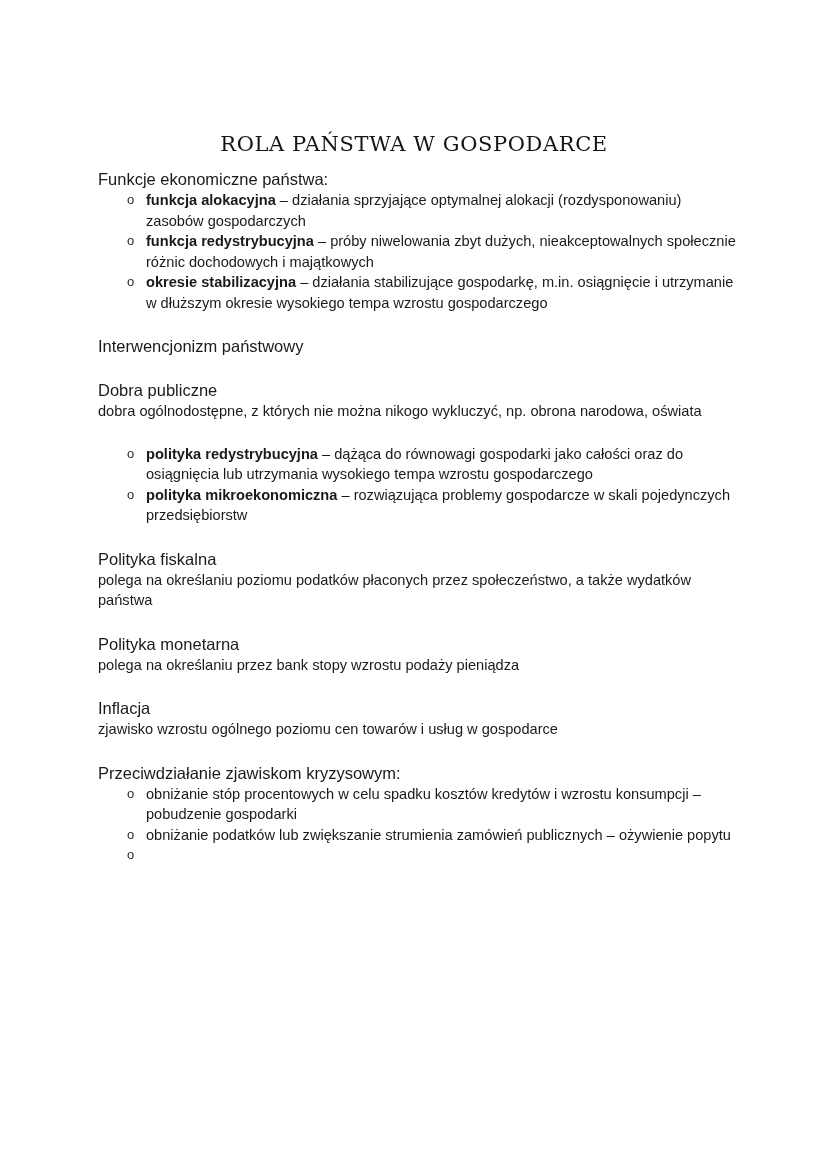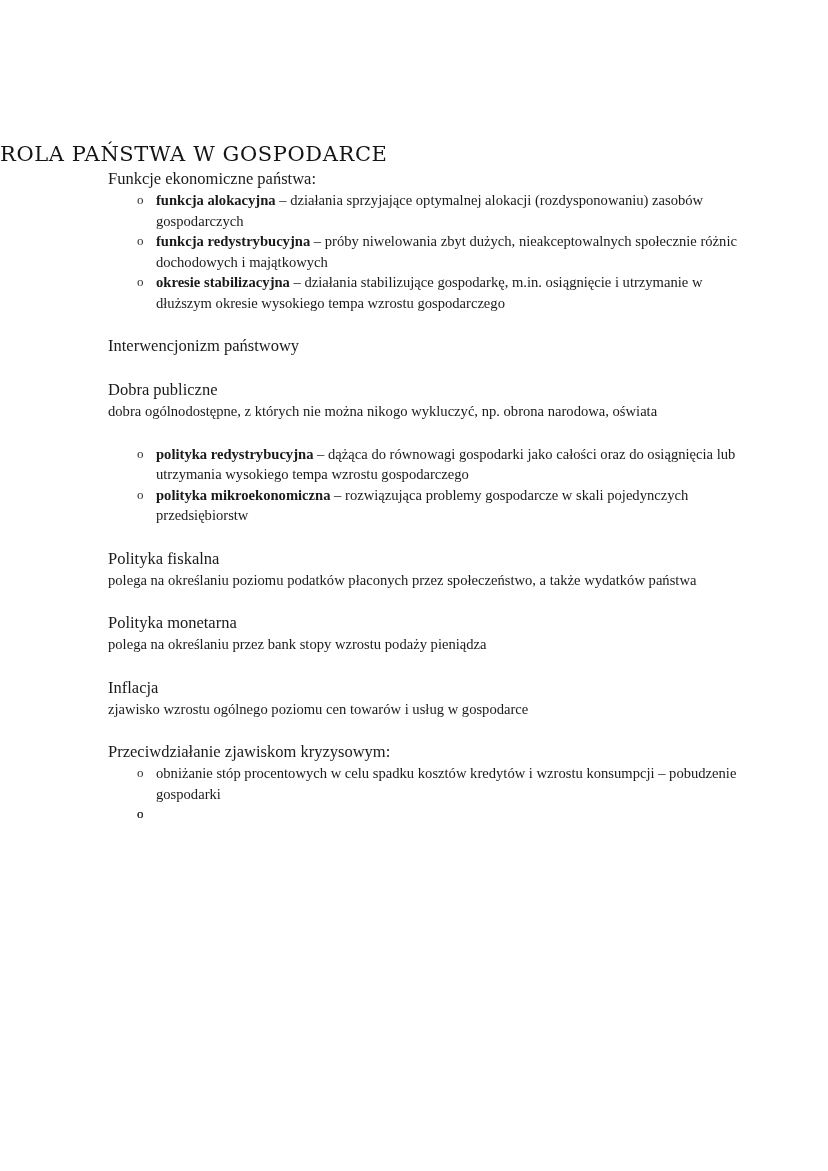--- a/index.html
+++ b/index.html
@@ -21,37 +21,36 @@
     position: absolute;
     left: 0; top: 0;
     width: 828px;
     height: 1171px;
     background: #ffffff;
   }
 
   .doc-title {
     position: absolute;
     left: 0;
-    top: 128px;
+    top: 118px;
     width: 828px;
-    text-align: left;
+    text-align: center;
     font-family: "DejaVu Serif", serif;
     font-size: 21px;
     font-weight: 400;
     letter-spacing: 0.6px;
     color: #141414;
     white-space: nowrap;
   }
 
   .content {
     position: absolute;
-    left: 108px;
+    left: 98px;
     top: 168px;
     width: 640px;
-    font-family: Liberation Serif, serif;
   }
 
   .section {
     margin-bottom: 22px;
   }
   .section:last-child { margin-bottom: 0; }
 
   .sec-heading {
     font-size: 16.5px;
     line-height: 22px;
@@ -128,19 +127,19 @@
         <p class="sec-body">polega na określaniu przez bank stopy wzrostu podaży pieniądza</p>
       </div>
       <div class="section">
         <p class="sec-heading">Inflacja</p>
         <p class="sec-body">zjawisko wzrostu ogólnego poziomu cen towarów i usług w gospodarce</p>
       </div>
       <div class="section">
         <p class="sec-heading">Przeciwdziałanie zjawiskom kryzysowym:</p>
         <ul class="bullets">
           <li><span class="marker">o</span><span>obniżanie stóp procentowych w celu spadku kosztów kredytów i wzrostu konsumpcji – pobudzenie gospodarki</span></li>
-          <li><span class="marker">o</span></li>
+          <li><span class="marker">o</span><span>obniżanie podatków lub zwiększanie strumienia zamówień publicznych – ożywienie popytu</span></li>
           <li><span class="marker">o</span></li>
         </ul>
       </div>
     </div>
 
 </div>
 
 </body></html>

